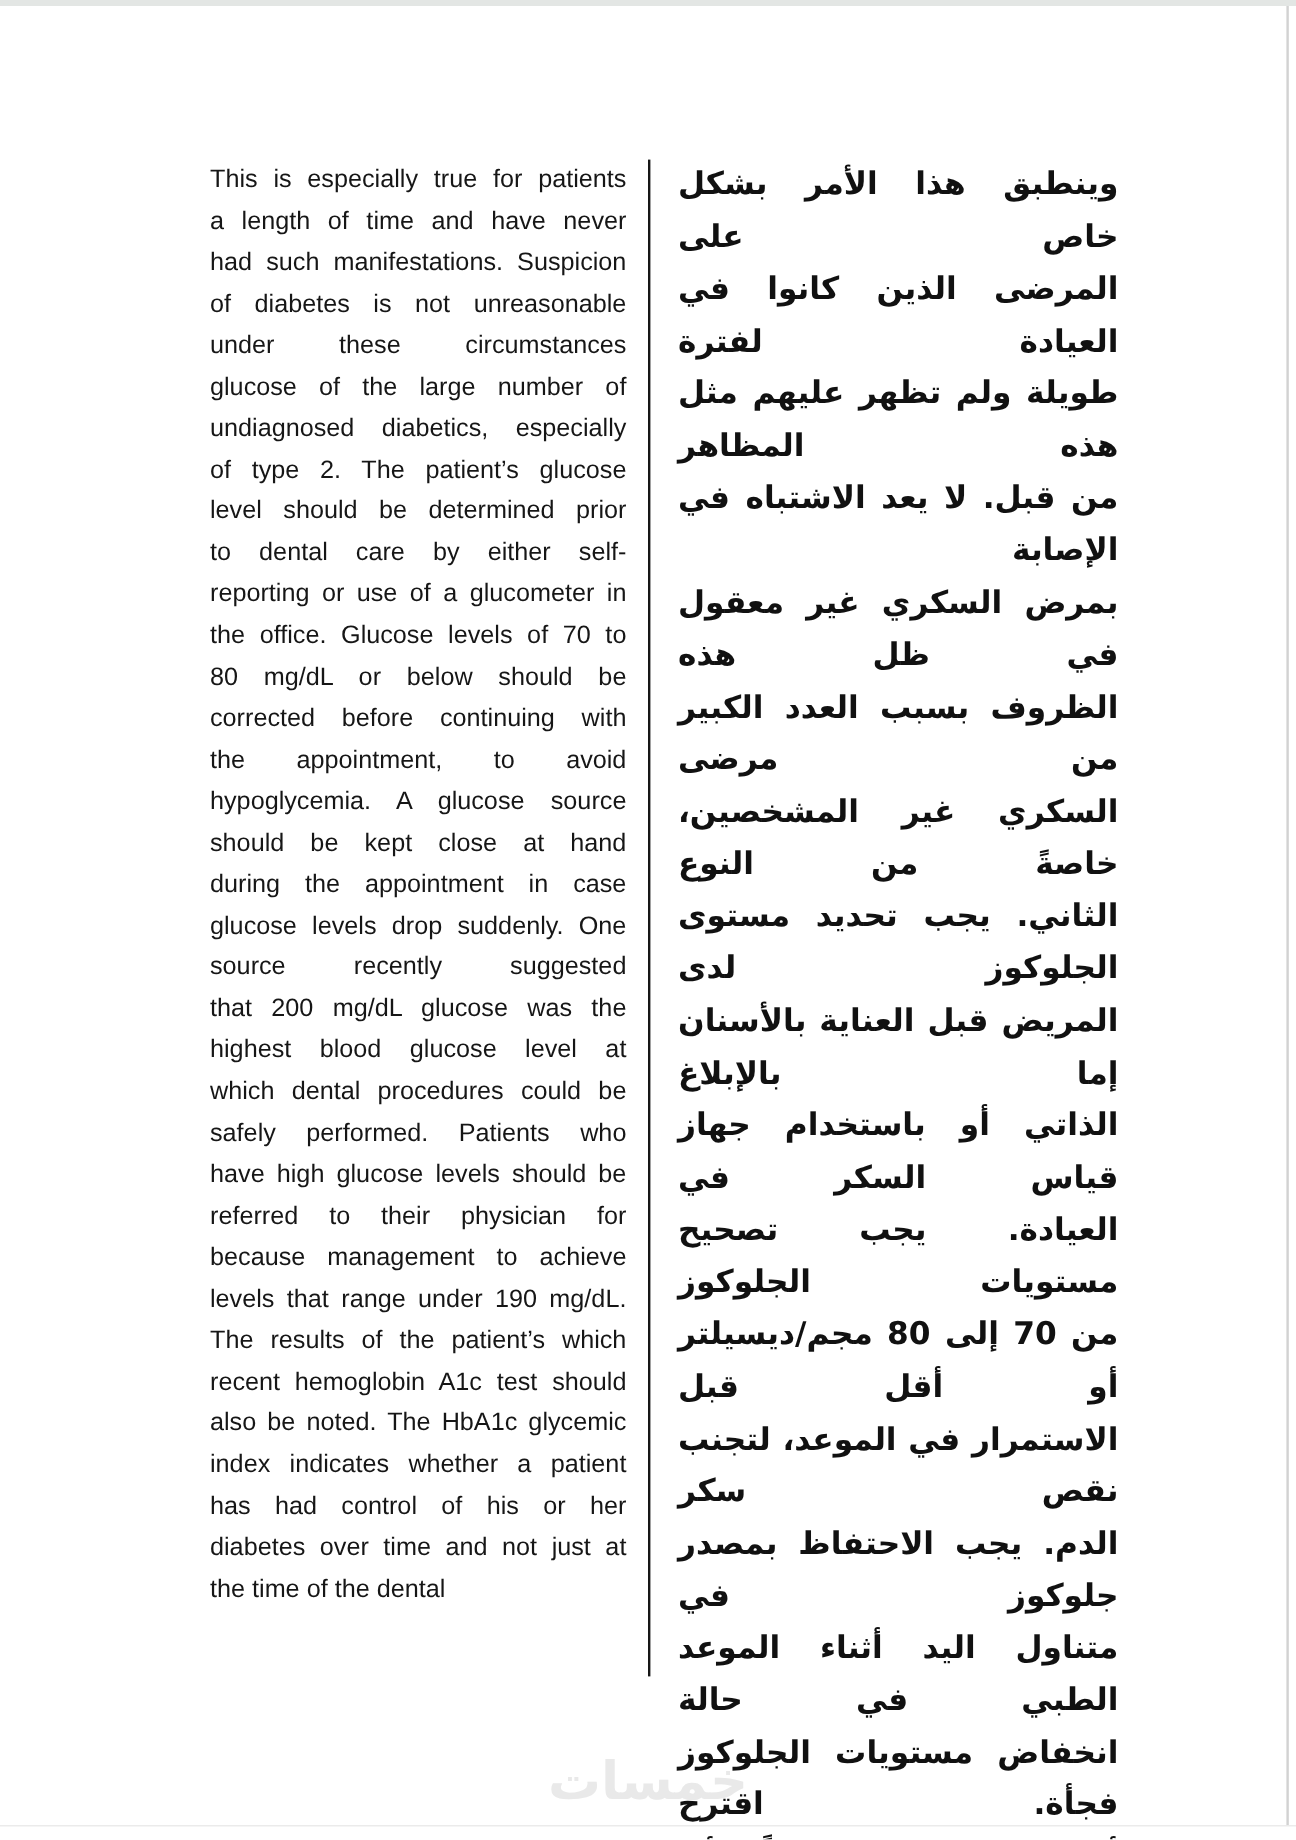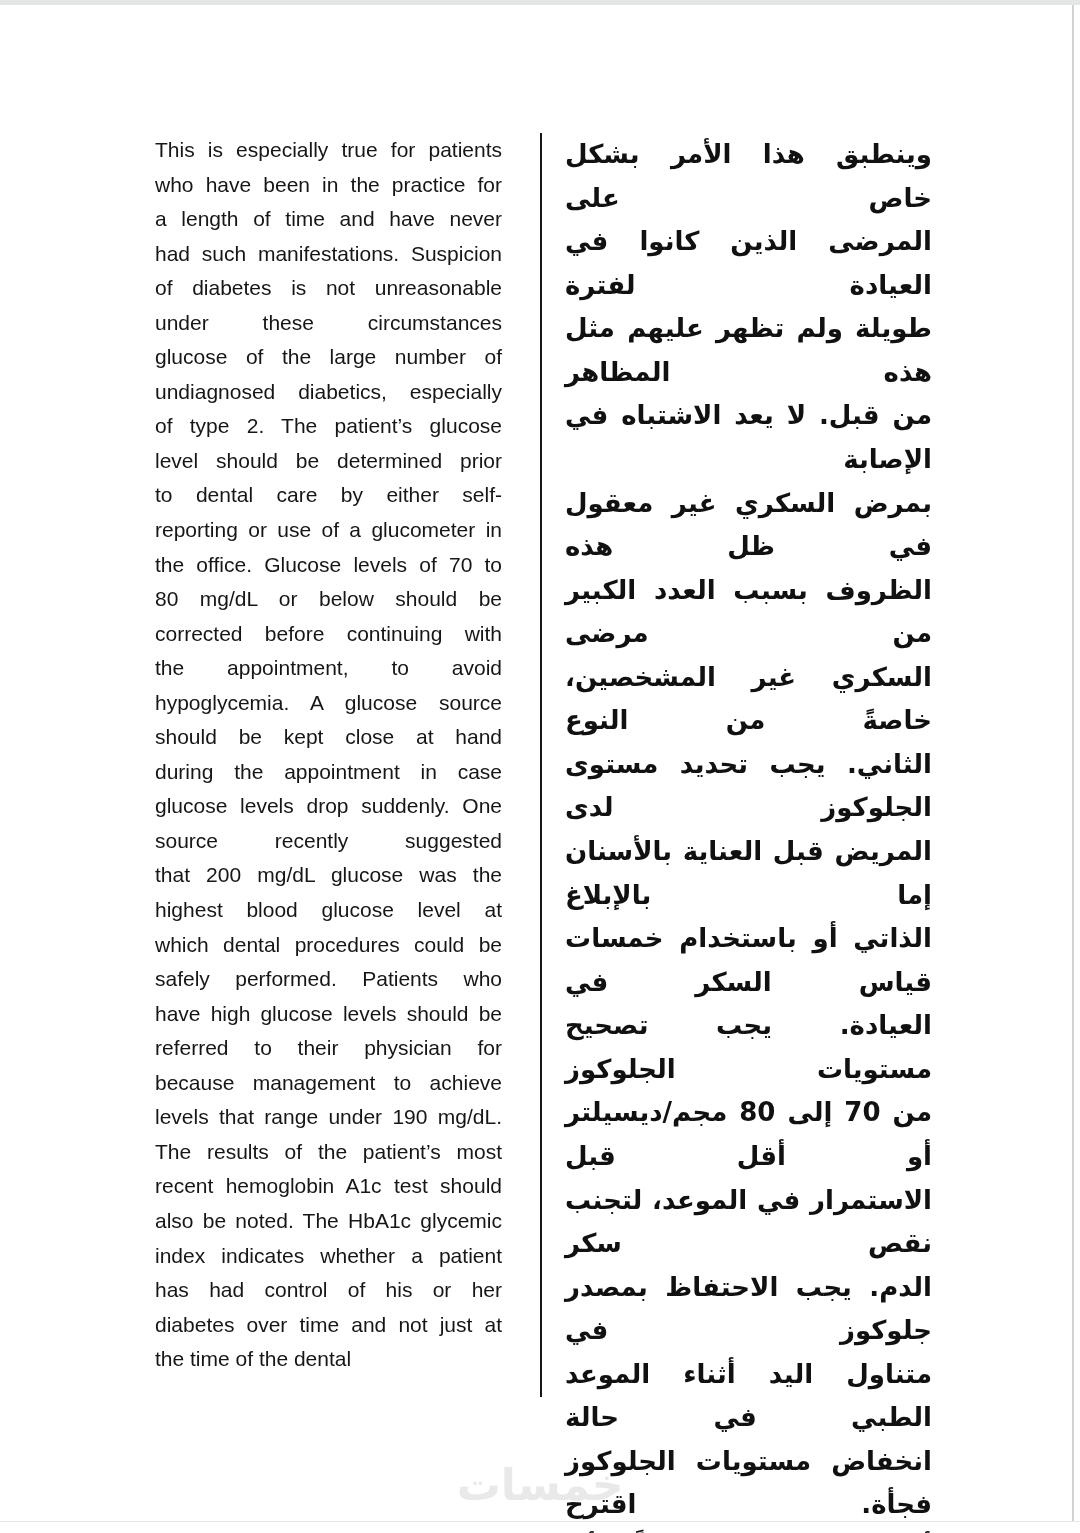--- a/index.html
+++ b/index.html
@@ -28,21 +28,21 @@
     background: #d2d2d2;
   }
   .bottom-line {
     position: absolute;
     top: 1521px; left: 0;
     width: 1080px; height: 1px;
     background: #e7e7e7;
   }
   .col-english {
     position: absolute;
-    left: 155px; top: 133px;
+    left: 175px; top: 133px;
     width: 347px;
     color: #161616;
   }
   .en-line {
     font-family: "Liberation Sans", sans-serif;
     font-size: 21px;
     line-height: 34.55px;
     text-align: justify;
     text-align-last: justify;
     color: #161616;
@@ -90,21 +90,20 @@
 </style>
 </head>
 <body>
 
 <div class="page">
   <div class="top-strip"></div>
   <div class="right-edge"></div>
 
   <div class="col-english">
       <div class="en-line">This is especially true for patients</div>
-      <div class="en-line">who have been in the practice for</div>
       <div class="en-line">a length of time and have never</div>
       <div class="en-line">had such manifestations. Suspicion</div>
       <div class="en-line">of diabetes is not unreasonable</div>
       <div class="en-line">under these circumstances</div>
       <div class="en-line">glucose of the large number of</div>
       <div class="en-line">undiagnosed diabetics, especially</div>
       <div class="en-line">of type 2. The patient’s glucose</div>
       <div class="en-line">level should be determined prior</div>
       <div class="en-line">to dental care by either self-</div>
       <div class="en-line">reporting or use of a glucometer in</div>
@@ -118,42 +117,42 @@
       <div class="en-line">glucose levels drop suddenly. One</div>
       <div class="en-line">source recently suggested</div>
       <div class="en-line">that 200 mg/dL glucose was the</div>
       <div class="en-line">highest blood glucose level at</div>
       <div class="en-line">which dental procedures could be</div>
       <div class="en-line">safely performed. Patients who</div>
       <div class="en-line">have high glucose levels should be</div>
       <div class="en-line">referred to their physician for</div>
       <div class="en-line">because management to achieve</div>
       <div class="en-line">levels that range under 190 mg/dL.</div>
-      <div class="en-line">The results of the patient’s most</div>
+      <div class="en-line">The results of the patient’s which</div>
       <div class="en-line">recent hemoglobin A1c test should</div>
       <div class="en-line">also be noted. The HbA1c glycemic</div>
       <div class="en-line">index indicates whether a patient</div>
       <div class="en-line">has had control of his or her</div>
       <div class="en-line">diabetes over time and not just at</div>
       <div class="en-line">the time of the dental</div>
     </div>
 
   <div class="divider"></div>
 
   <div class="col-arabic">
       <div class="ar-line">وينطبق هذا الأمر بشكل خاص على</div>
       <div class="ar-line">المرضى الذين كانوا في العيادة لفترة</div>
       <div class="ar-line">طويلة ولم تظهر عليهم مثل هذه المظاهر</div>
       <div class="ar-line">من قبل. لا يعد الاشتباه في الإصابة</div>
       <div class="ar-line">بمرض السكري غير معقول في ظل هذه</div>
       <div class="ar-line">الظروف بسبب العدد الكبير من مرضى</div>
       <div class="ar-line">السكري غير المشخصين، خاصةً من النوع</div>
       <div class="ar-line">الثاني. يجب تحديد مستوى الجلوكوز لدى</div>
       <div class="ar-line">المريض قبل العناية بالأسنان إما بالإبلاغ</div>
-      <div class="ar-line">الذاتي أو باستخدام خمسات قياس السكر في</div>
+      <div class="ar-line">الذاتي أو باستخدام جهاز قياس السكر في</div>
       <div class="ar-line">العيادة. يجب تصحيح مستويات الجلوكوز</div>
       <div class="ar-line">من 70 إلى 80 مجم/ديسيلتر أو أقل قبل</div>
       <div class="ar-line">الاستمرار في الموعد، لتجنب نقص سكر</div>
       <div class="ar-line">الدم. يجب الاحتفاظ بمصدر جلوكوز في</div>
       <div class="ar-line">متناول اليد أثناء الموعد الطبي في حالة</div>
       <div class="ar-line">انخفاض مستويات الجلوكوز فجأة. اقترح</div>
       <div class="ar-line">أحد المصادر مؤخراً أن  200مجم/ديسيلتر</div>
     </div>
 
   <div class="watermark">خمسات</div>

